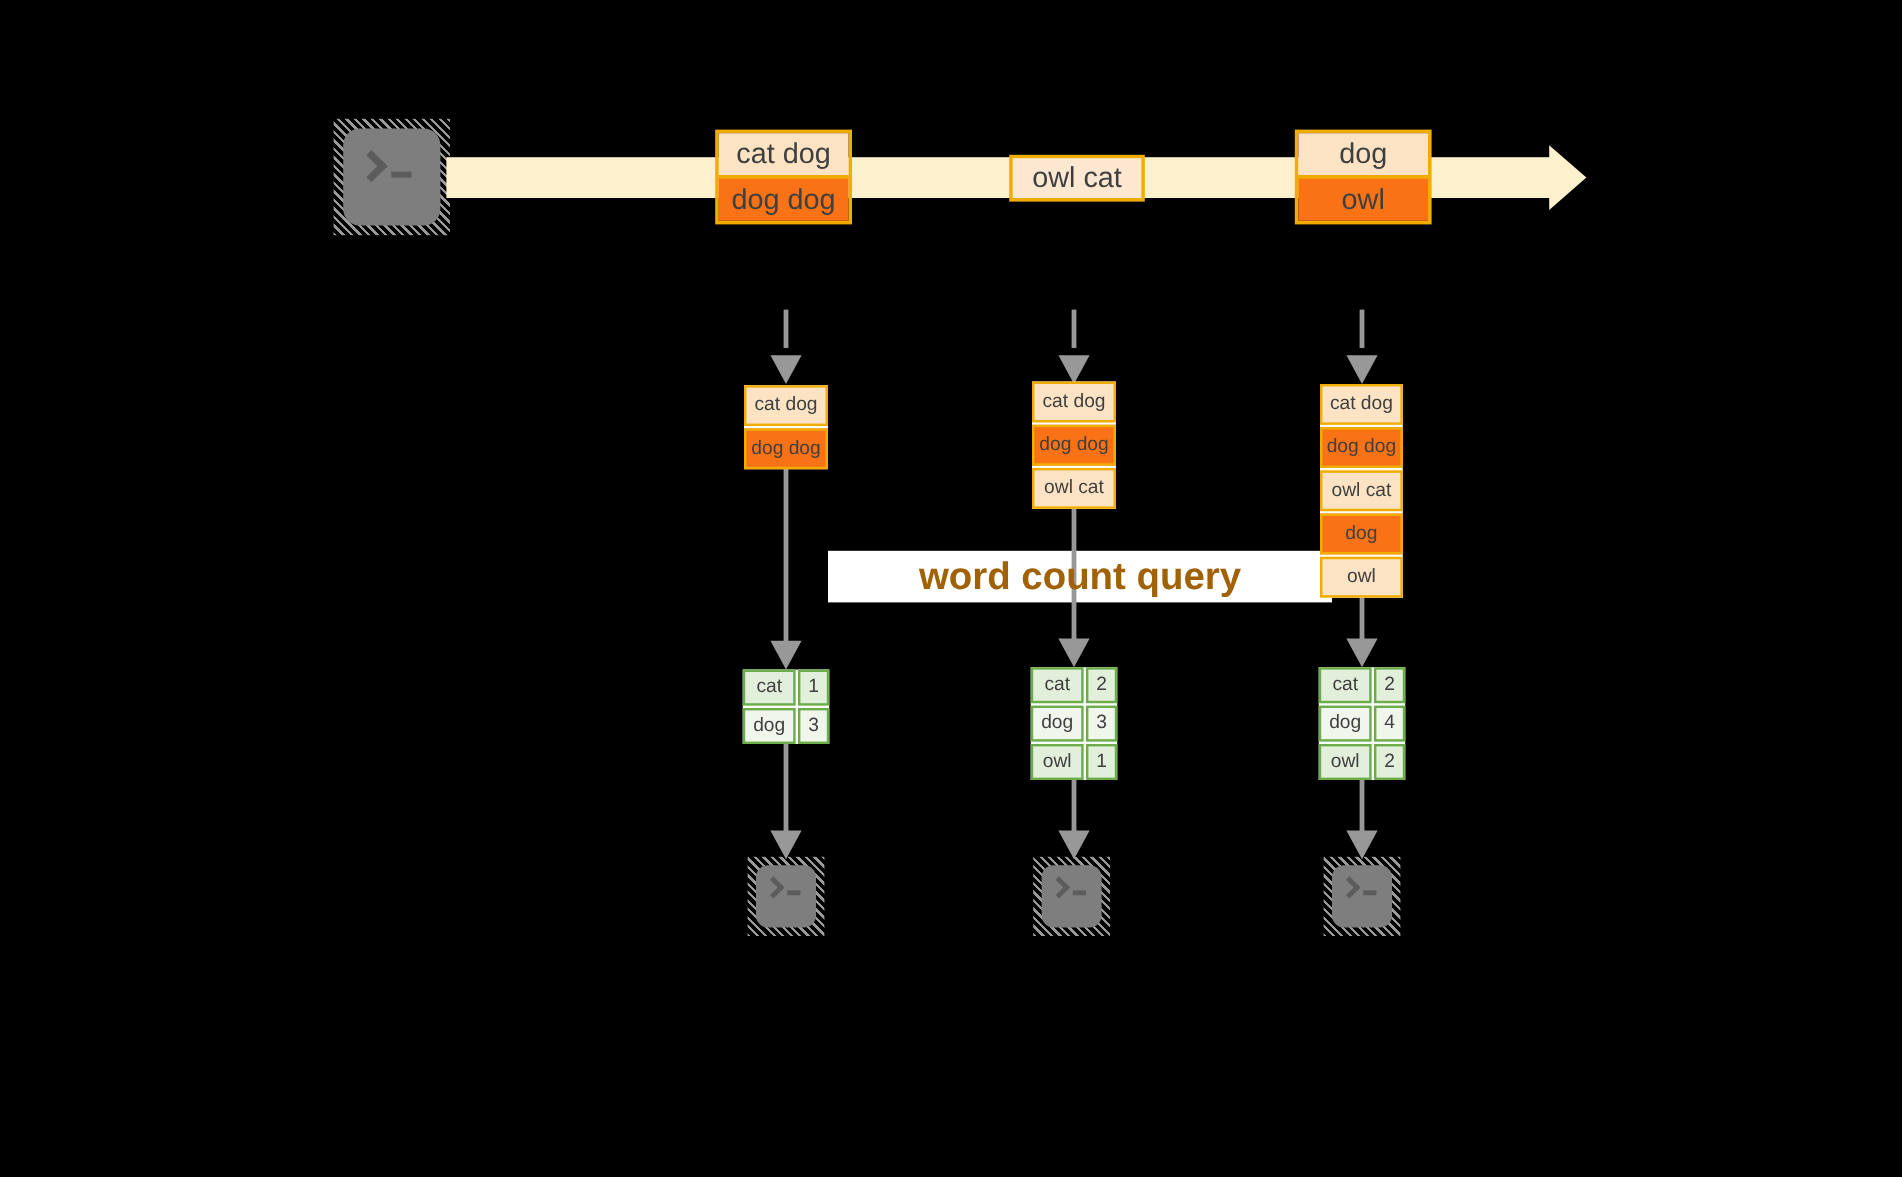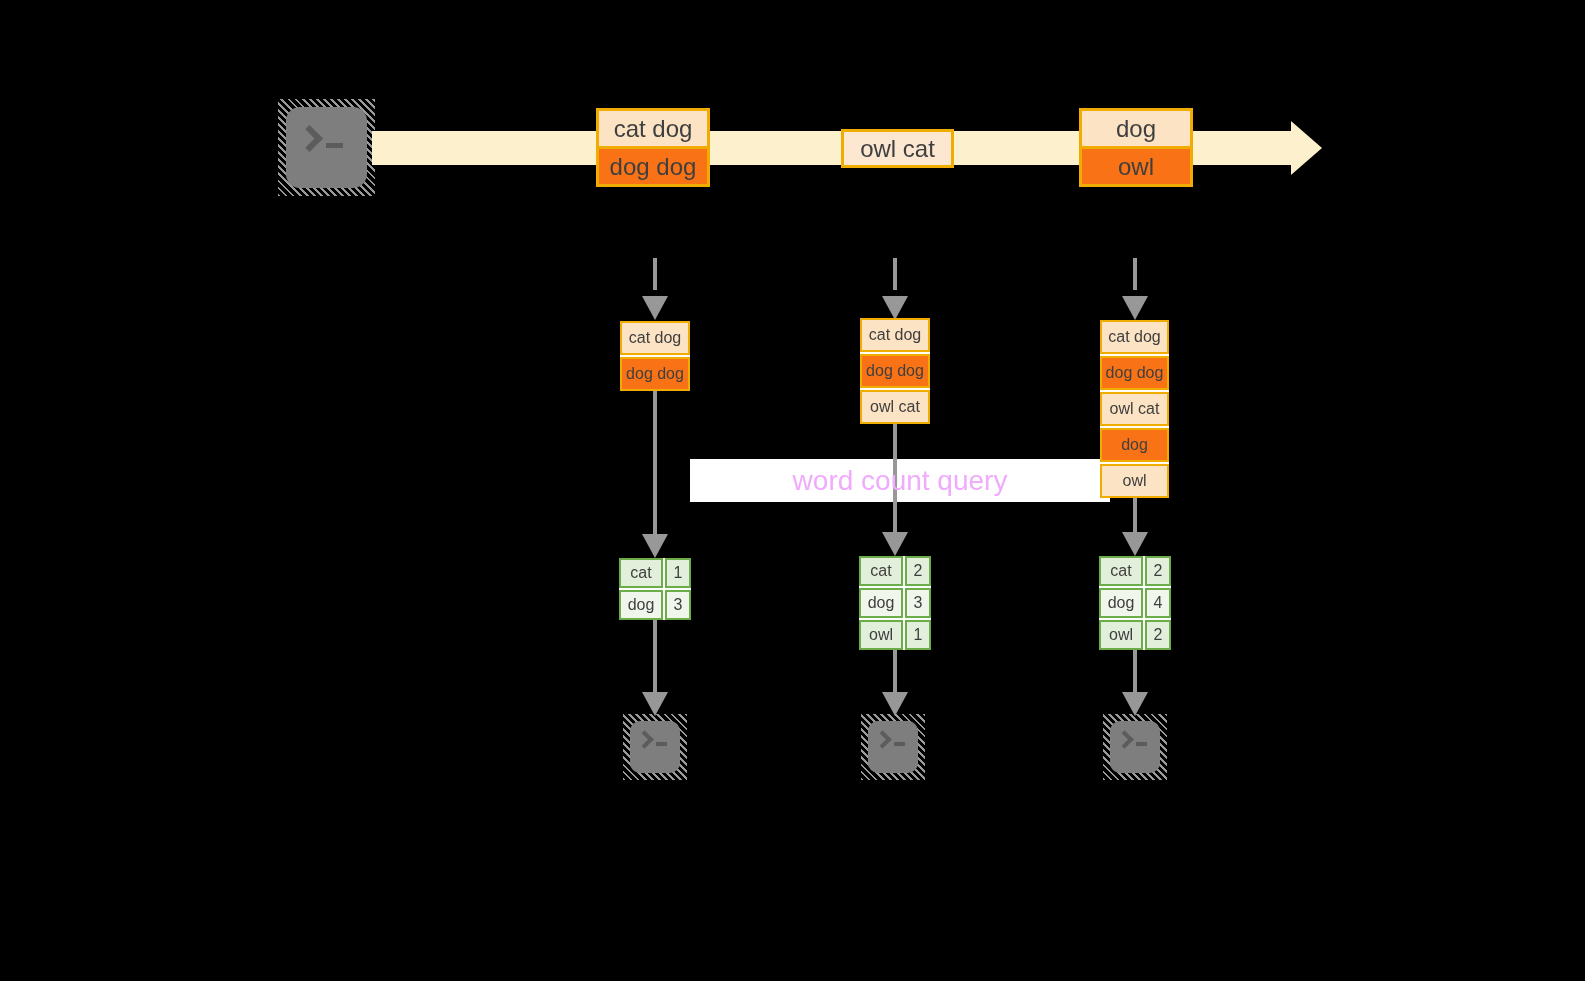--- a/index.html
+++ b/index.html
@@ -37,21 +37,21 @@
   
   .stack { display:flex; flex-direction:column; row-gap:2px; background:#fffdf6; }
   .stack-row { height:30px; border:2px solid #f0ac00; display:flex; align-items:center; justify-content:center; font-size:16px; }
 
   
   .vline { width:4px; background:#989898; }
   .head-down { width:0; height:0; border-left:13px solid transparent; border-right:13px solid transparent; border-top:24px solid #989898; }
 
   
   .label-bg { background:#ffffff; }
-  .label-text { display:flex; align-items:center; justify-content:center; font-size:28px; font-weight:400; color:#f0abfc; }
+  .label-text { display:flex; align-items:center; justify-content:center; font-size:32px; font-weight:700; color:#a16207; }
 
   
   .wtable { display:flex; flex-direction:column; row-gap:2px; background:#fbfdfa; }
   .wrow { display:flex; column-gap:2px; }
   .wcell { border:2px solid #6cad49; height:30px; display:flex; align-items:center; justify-content:center; font-size:16px; box-sizing:border-box; }
   .wcell.word { width:44px; }
   .wcell.num { width:26px; }
   .gfill-a { background:#e2efda; }
   .gfill-b { background:#f1f6ec; }
 </style>

